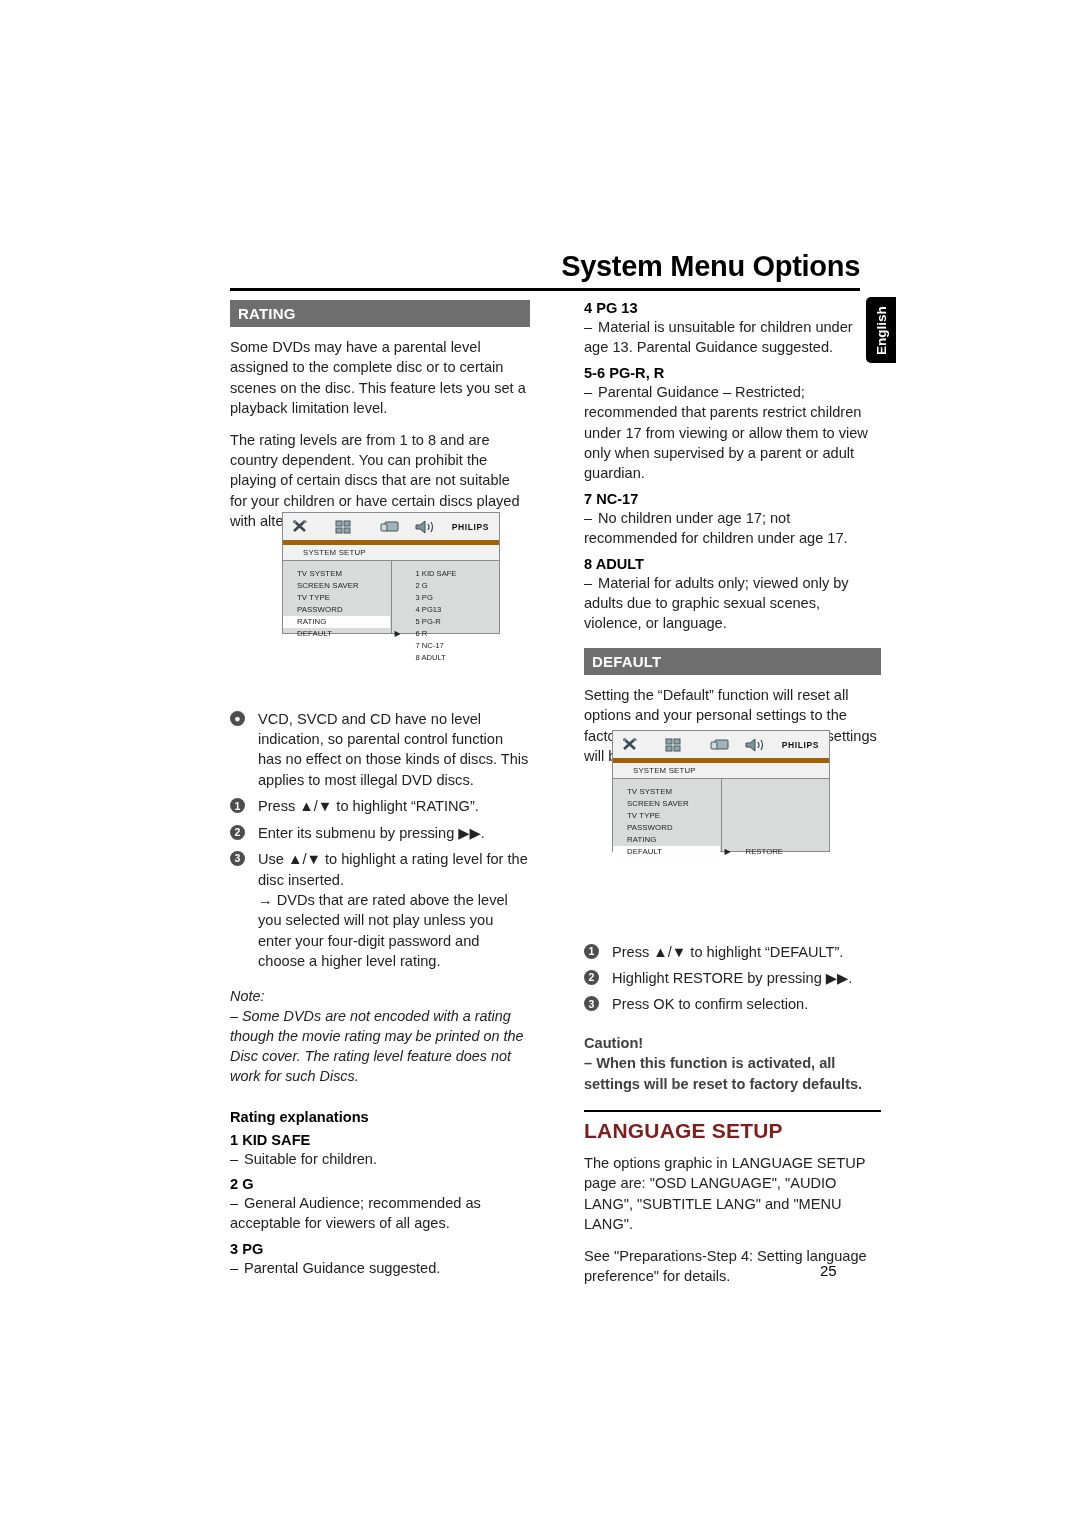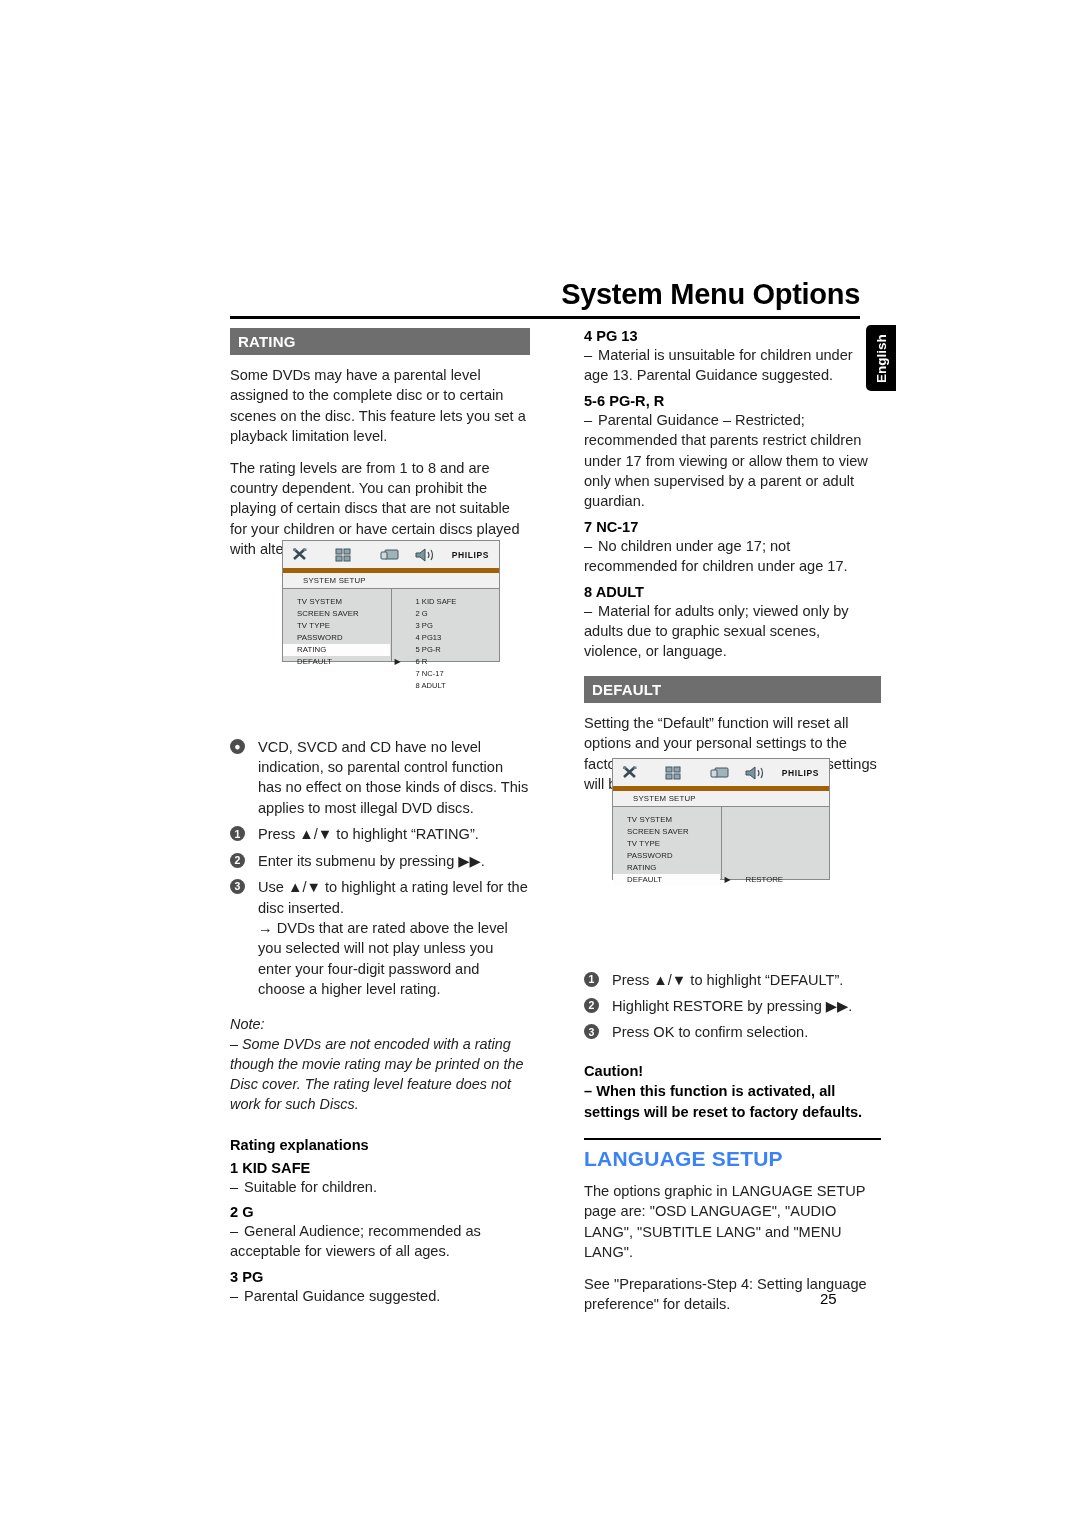--- a/index.html
+++ b/index.html
@@ -1,21 +1,21 @@
 <!DOCTYPE html>
 <html><head>
 <meta charset="utf-8">
 <style>
   html,body{margin:0;padding:0;}
   body{
     width:1080px;height:1528px;background:#ffffff;
     font-family:"Liberation Sans", sans-serif;
     color:#1b1b1b;position:relative;overflow:hidden;
   }
-  .page{position:absolute;inset:0;margin-top:28px;}
+  .page{position:absolute;inset:0;}
 
   
   .page-title{
     position:absolute;left:230px;top:250px;width:630px;
     text-align:right;font-size:29px;font-weight:bold;letter-spacing:-0.3px;
     color:#000;
   }
   .title-rule{
     position:absolute;left:230px;top:288px;width:630px;height:3px;background:#000;
   }
@@ -50,23 +50,23 @@
   .steps{margin:6px 0 0 0;}
   .step{position:relative;padding-left:28px;font-size:14.6px;line-height:20.4px;margin-bottom:6px;color:#222;}
   .marker{
     position:absolute;left:0;top:2px;width:15px;height:15px;border-radius:50%;
     background:#4d4d4d;color:#fff;font-size:10.5px;font-weight:bold;
     display:flex;align-items:center;justify-content:center;line-height:1;
   }
   .marker.dot{background:#4d4d4d;}
   .arrowline{display:block;}
 
-  .caution{font-size:14.6px;line-height:20.4px;font-weight:bold;color:#000000;margin-top:18px;}
+  .caution{font-size:14.6px;line-height:20.4px;font-weight:bold;color:#404040;margin-top:18px;}
   .lang-rule{height:2px;background:#000;margin:16px 0 7px 0;}
-  .big-head{font-size:21px;font-weight:bold;color:#3b82f6;letter-spacing:0.2px;margin-bottom:10px;}
+  .big-head{font-size:21px;font-weight:bold;color:#7f1d1d;letter-spacing:0.2px;margin-bottom:10px;}
 
   .pageno{position:absolute;left:820px;top:1262px;font-size:15px;color:#000;}
 
   
   .osd{
     border:1px solid #8a8a8a;background:#d9dbdb;
     font-family:"Liberation Sans", sans-serif;color:#1b1b1b;
   }
   .osd-top{
     height:27px;background:#f1f1f1;border-bottom:5px solid #a16207;

